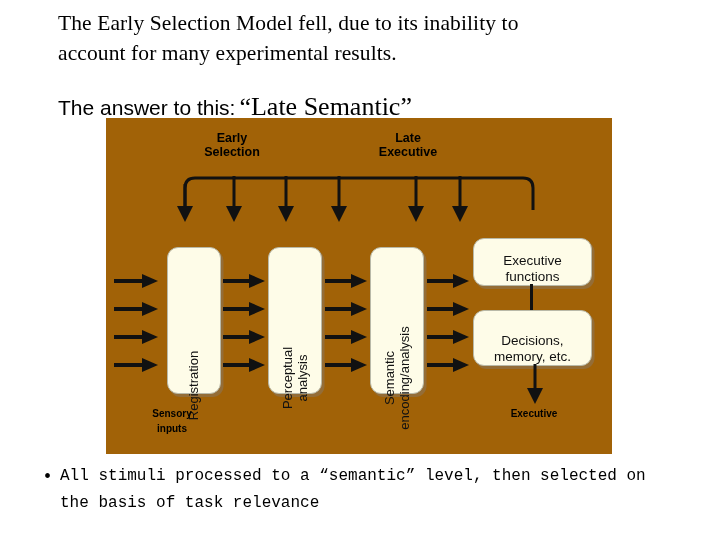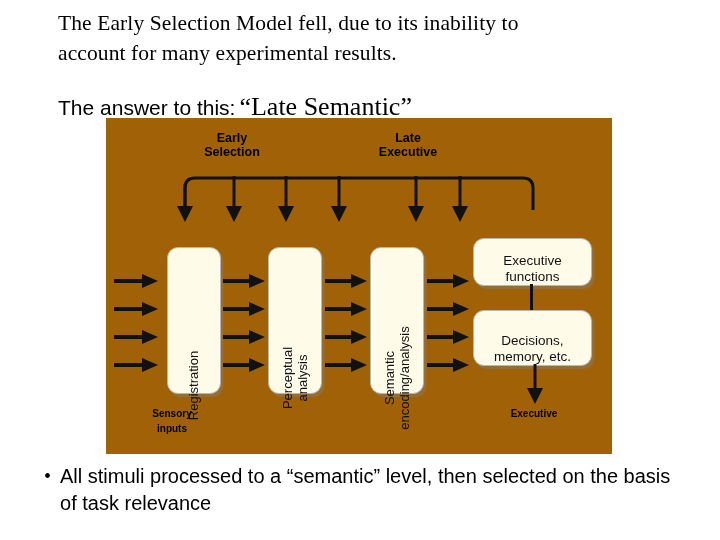--- a/index.html
+++ b/index.html
@@ -46,22 +46,22 @@
     display:flex;
     align-items:flex-start;
   }
   .bullet-dot{
     font-size:20px;
     line-height:27px;
     margin-right:9px;
     color:#000;
   }
   .bullet-text{
-    font-family:Liberation Sans, sans-serif;
-    font-size:20px;
+    font-family:Liberation Mono, monospace;
+    font-size:16px;
     line-height:27px;
     color:#000;
   }
 
   
   .figure{
     position:absolute;
     left:106px; top:118px;
     width:506px; height:336px;
     background:#a16207;

